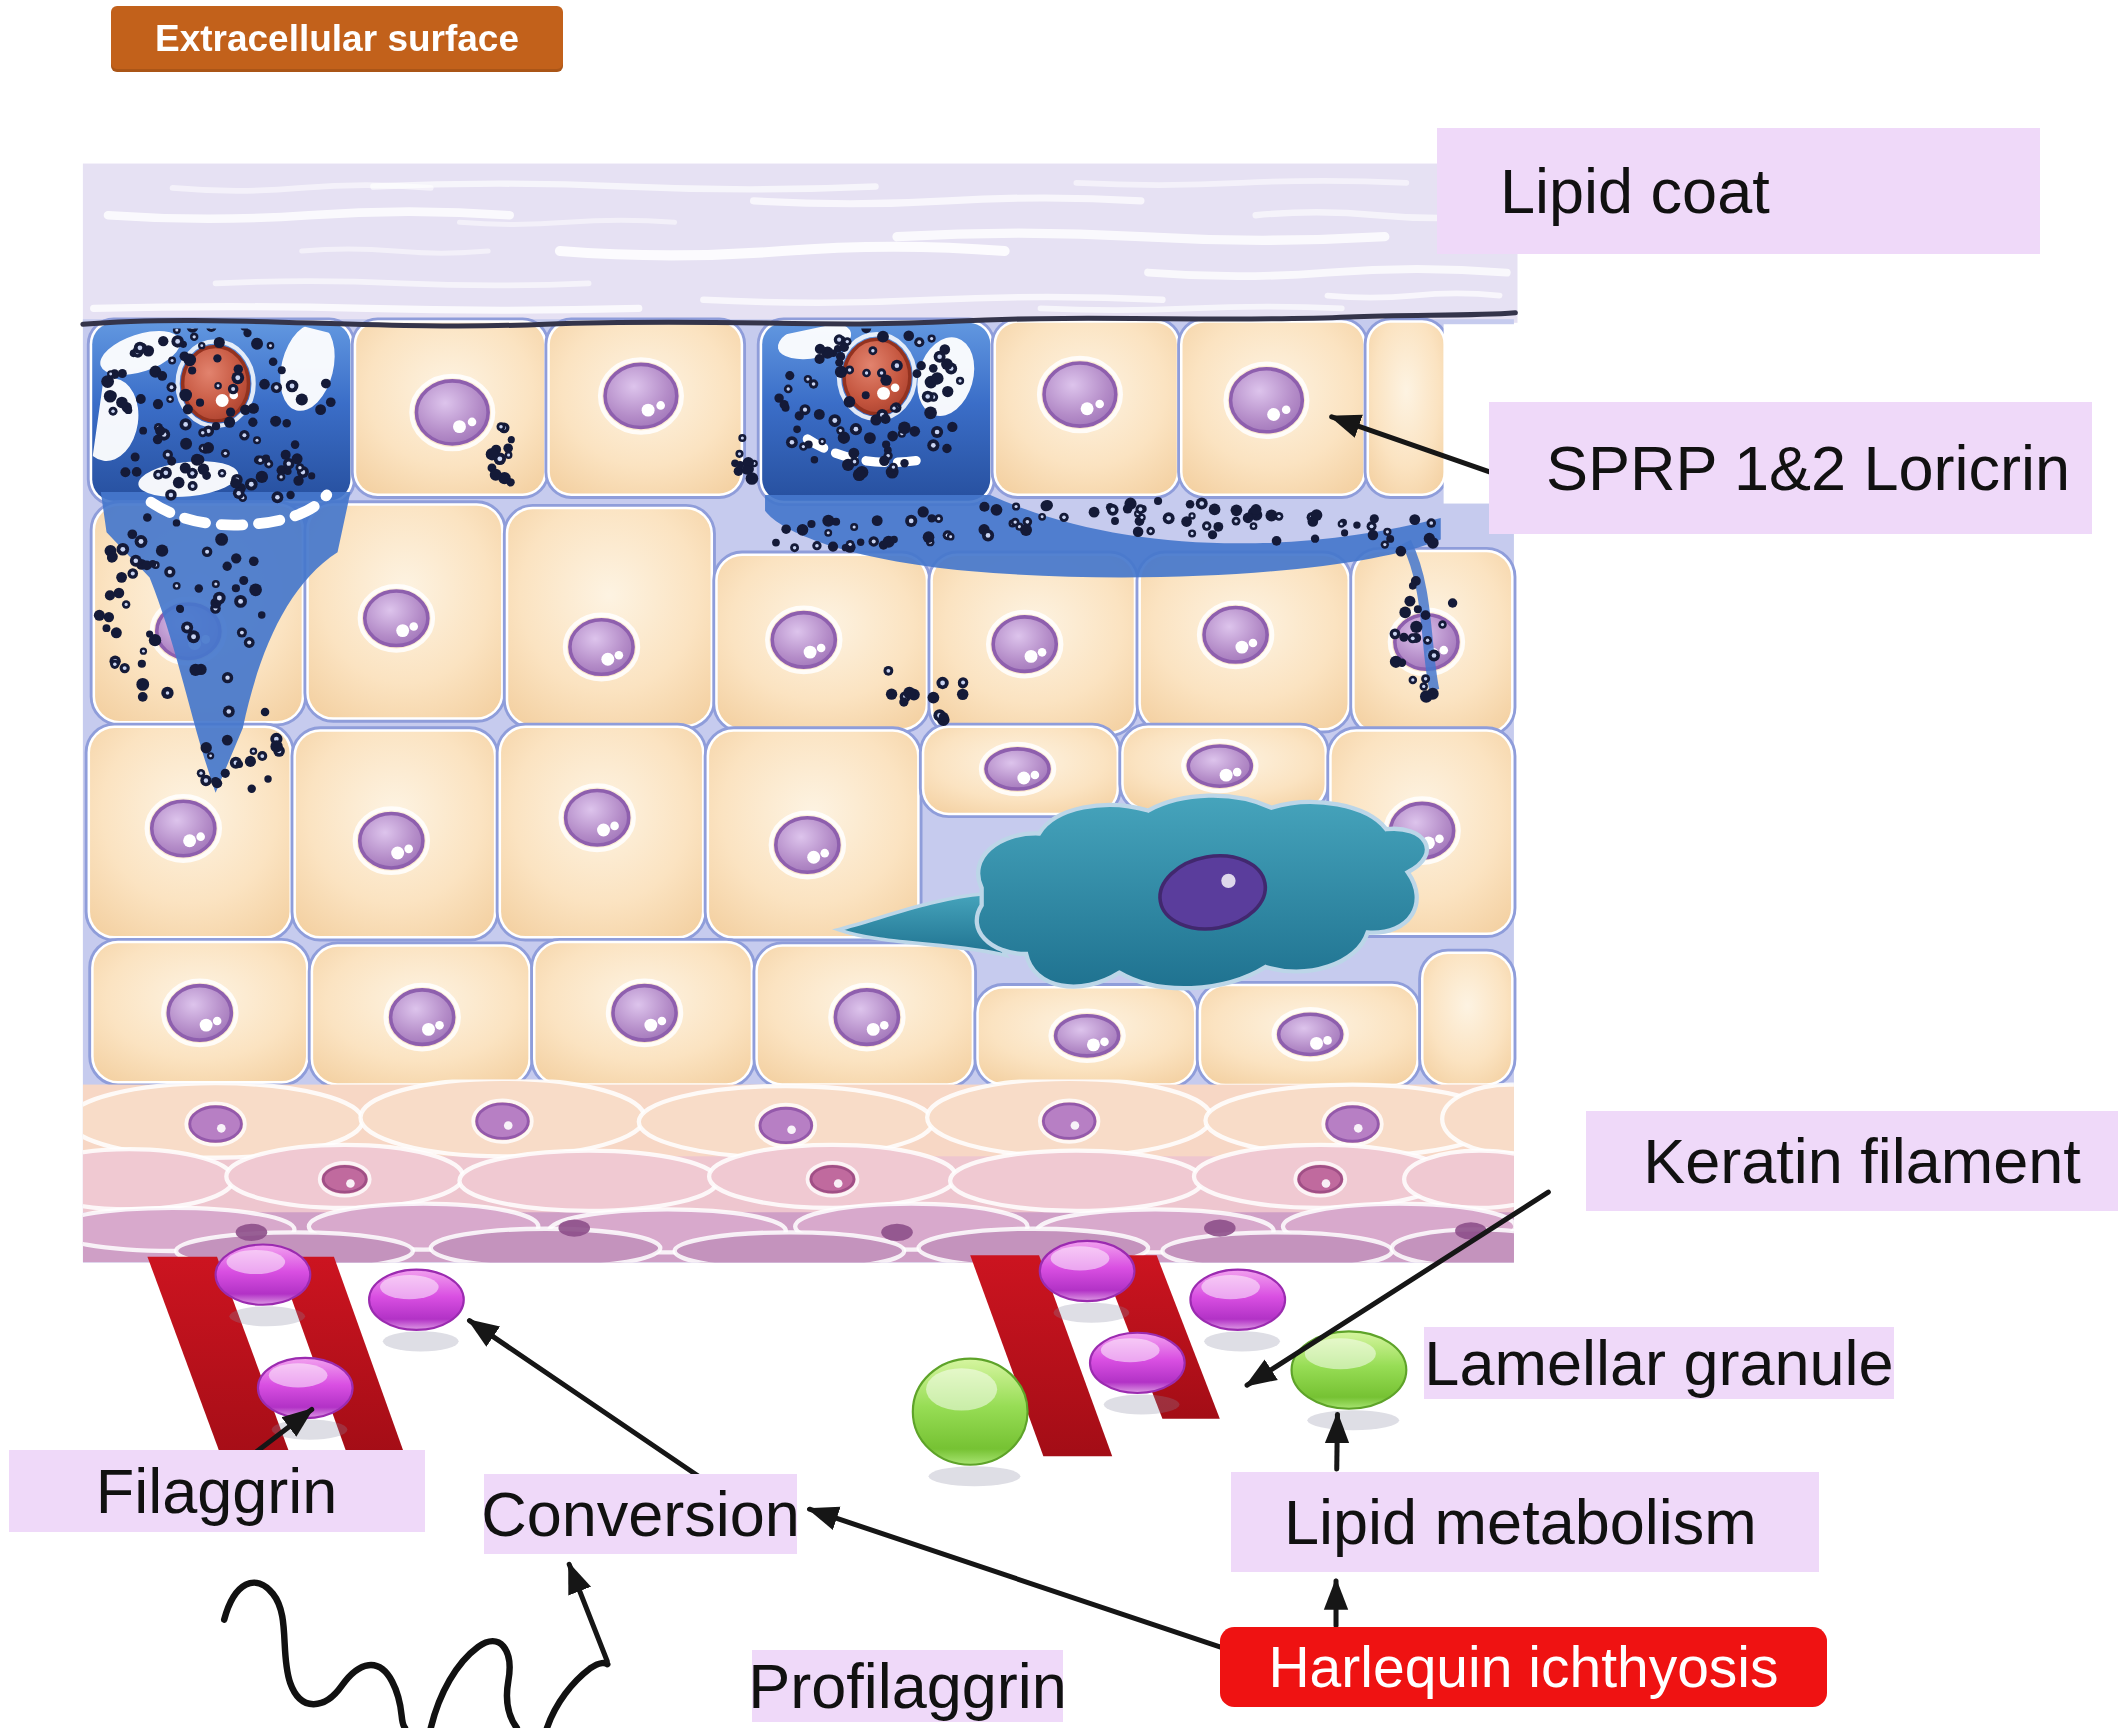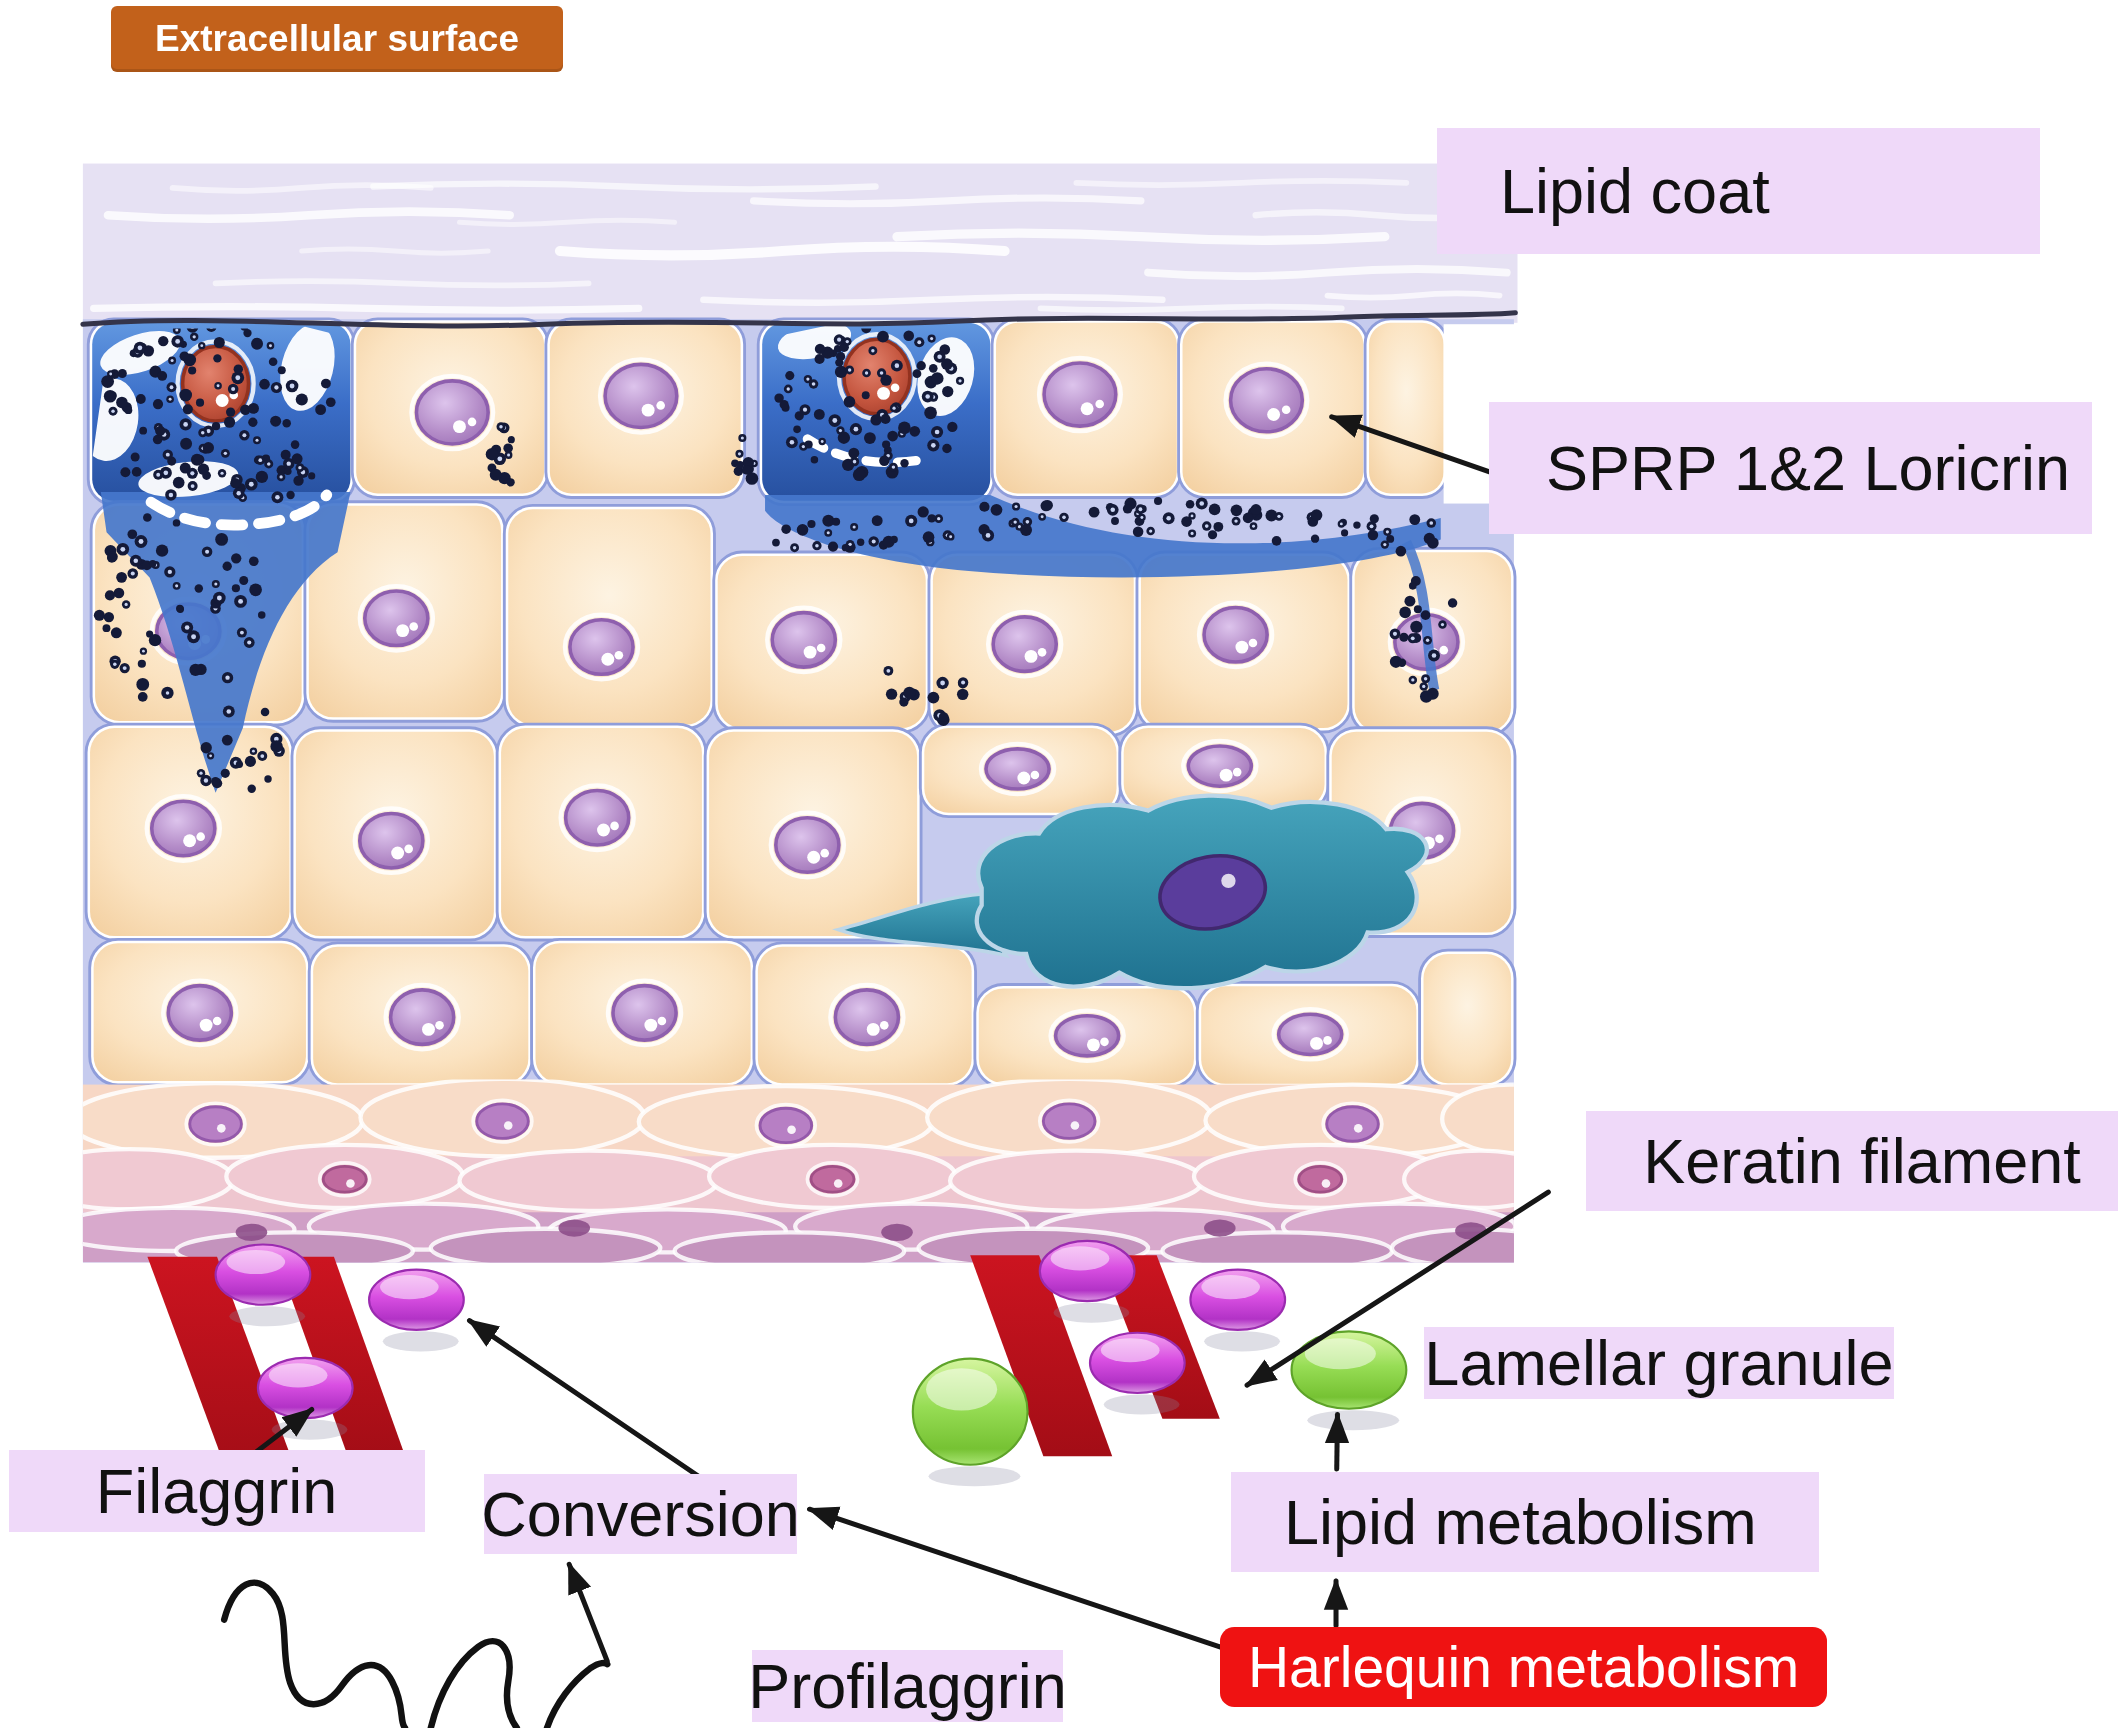--- a/index.html
+++ b/index.html
@@ -1158,16 +1158,16 @@
 <div class="label-box" style="left:1424px;top:1327px;width:470px;height:72px;">Lamellar granule</div>
 
 <div class="label-box left-pad" style="left:1231px;top:1472px;width:588px;height:100px;padding-left:53px;box-sizing:border-box;">Lipid metabolism</div>
 
 <div class="label-box" style="left:484px;top:1474px;width:313px;height:80px;">Conversion</div>
 
 <div class="label-box" style="left:8.6px;top:1450px;width:416px;height:82px;">Filaggrin</div>
 
 <div class="label-box" style="left:752px;top:1650px;width:311px;height:72px;">Profilaggrin</div>
 
-<div class="red-box" style="left:1220px;top:1627px;width:607px;height:80px;">Harlequin metabolism</div>
+<div class="red-box" style="left:1220px;top:1627px;width:607px;height:80px;">Harlequin ichthyosis</div>
 
 </div>
 
 
 </body></html>

